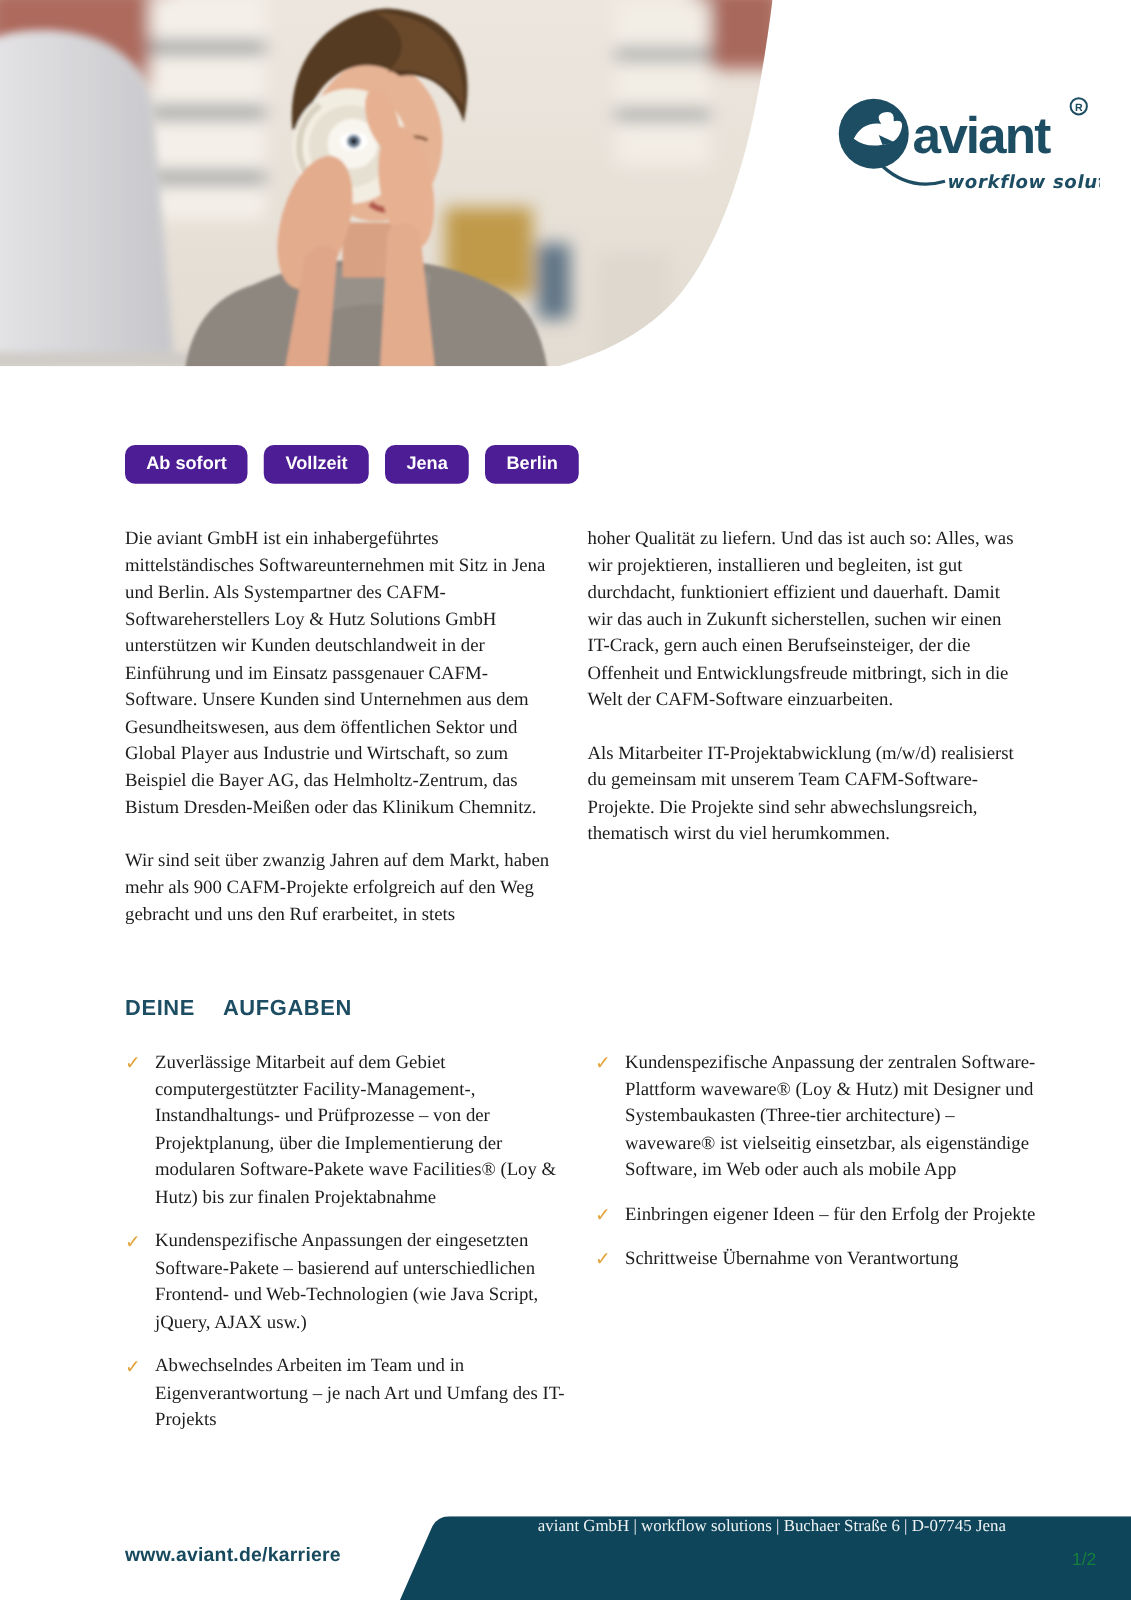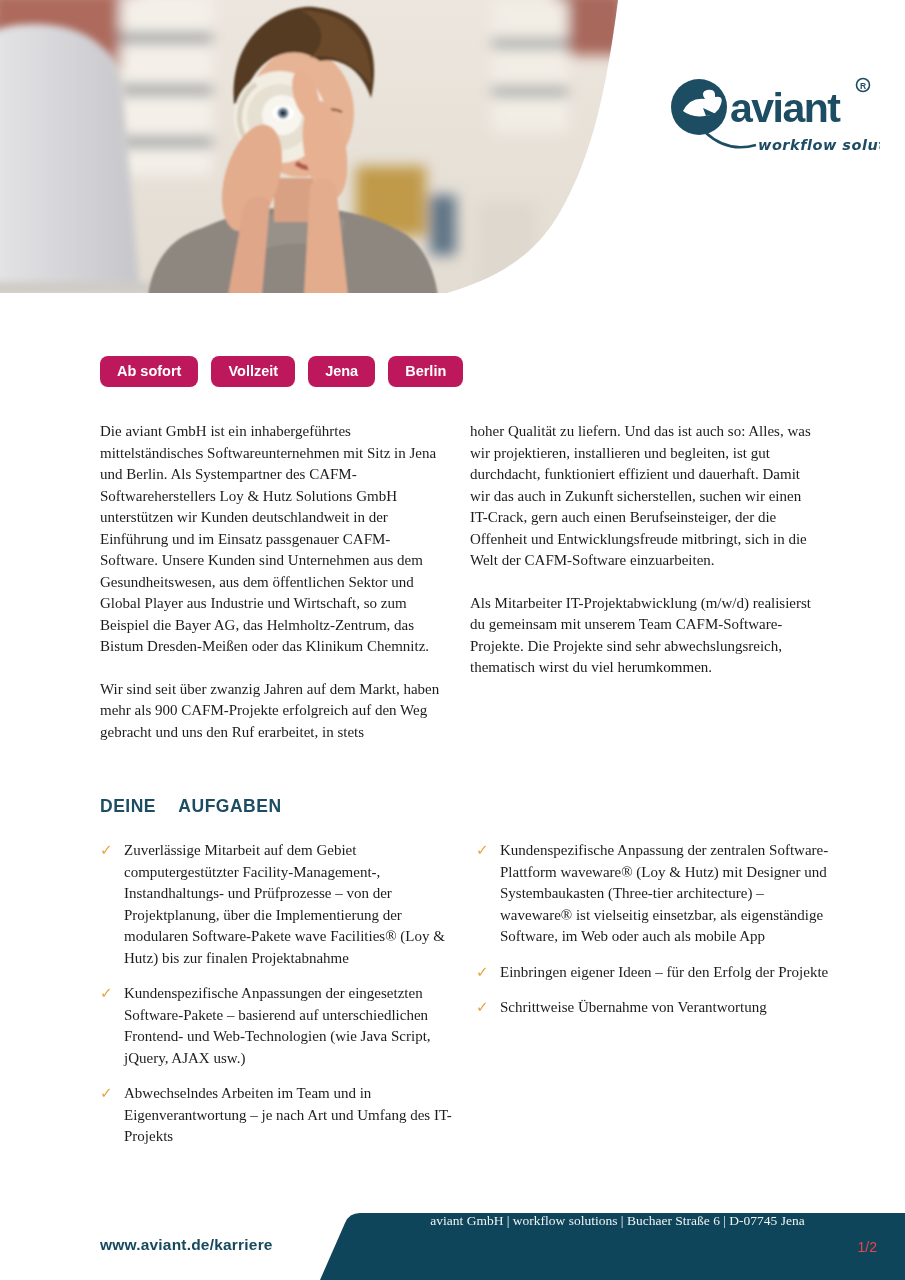--- a/index.html
+++ b/index.html
@@ -21,21 +21,21 @@
     position:absolute; left:100px; top:303px; width:760px;
     font-family:"Liberation Sans", sans-serif; font-size:27px;
     color:#1d4d63; letter-spacing:-0.2px;
   }
   .title .bold { font-weight:bold; }
   .title .suffix { font-weight:normal; }
 
   
   .tags { position:absolute; left:100px; top:356px; display:flex; gap:13px; }
   .tag {
-    background:#be185d; color:#ffffff; border:none;
+    background:#4c1d95; color:#ffffff; border:none;
     font-family:"Liberation Sans", sans-serif; font-weight:bold; font-size:14.5px;
     padding:7px 17px; border-radius:8px; line-height:17px;
   }
 
   
   .intro { position:absolute; left:100px; top:421px; width:718px; display:flex; gap:22px; }
   .col { width:348px; font-size:15px; line-height:21.5px; text-align:left; }
   .col p { margin-bottom:21px; }
 
   
@@ -66,21 +66,21 @@
   .footer-bar svg.bar-bg { position:absolute; left:0; top:0; }
   .bar-text {
     position:absolute; left:105px; right:95px; top:0; bottom:0;
     display:flex; justify-content:center; gap:4px;
     text-align:center; color:#eef3f4; font-size:13.5px; line-height:16px;
     font-family:"Liberation Serif", serif;
   }
   .page-num {
     position:absolute; right:28px; top:0; bottom:0;
     display:flex; align-items:center;
-    color:#ef4444; font-family:"Liberation Sans", sans-serif; font-size:14px;margin-left:48px;
+    color:#15803d; font-family:"Liberation Sans", sans-serif; font-size:14px;margin-left:48px;
   }
 </style>
 </head>
 <body>
 
 <div class="page">
 
   <div class="hero">
     <svg width="645" height="295" viewBox="0 0 645 295">
       <defs>

